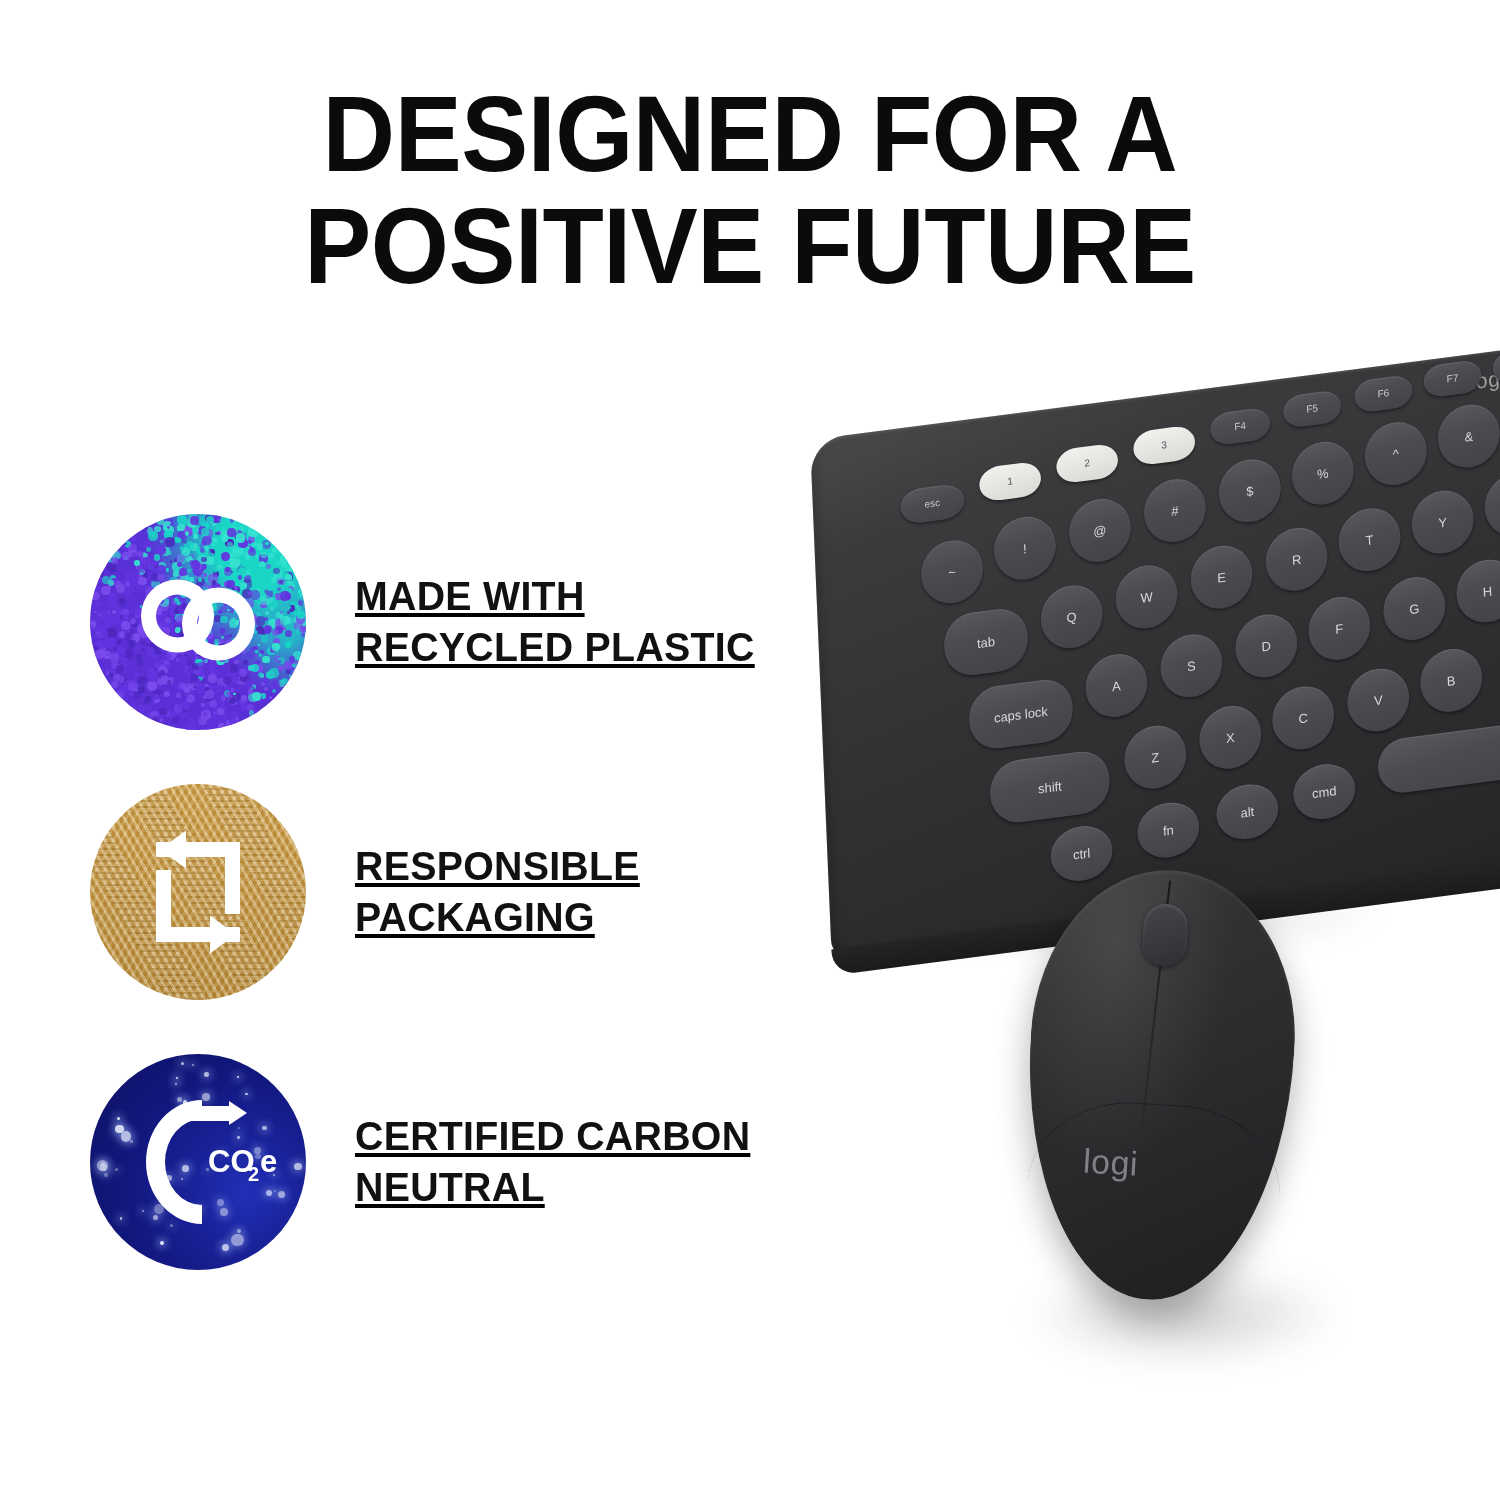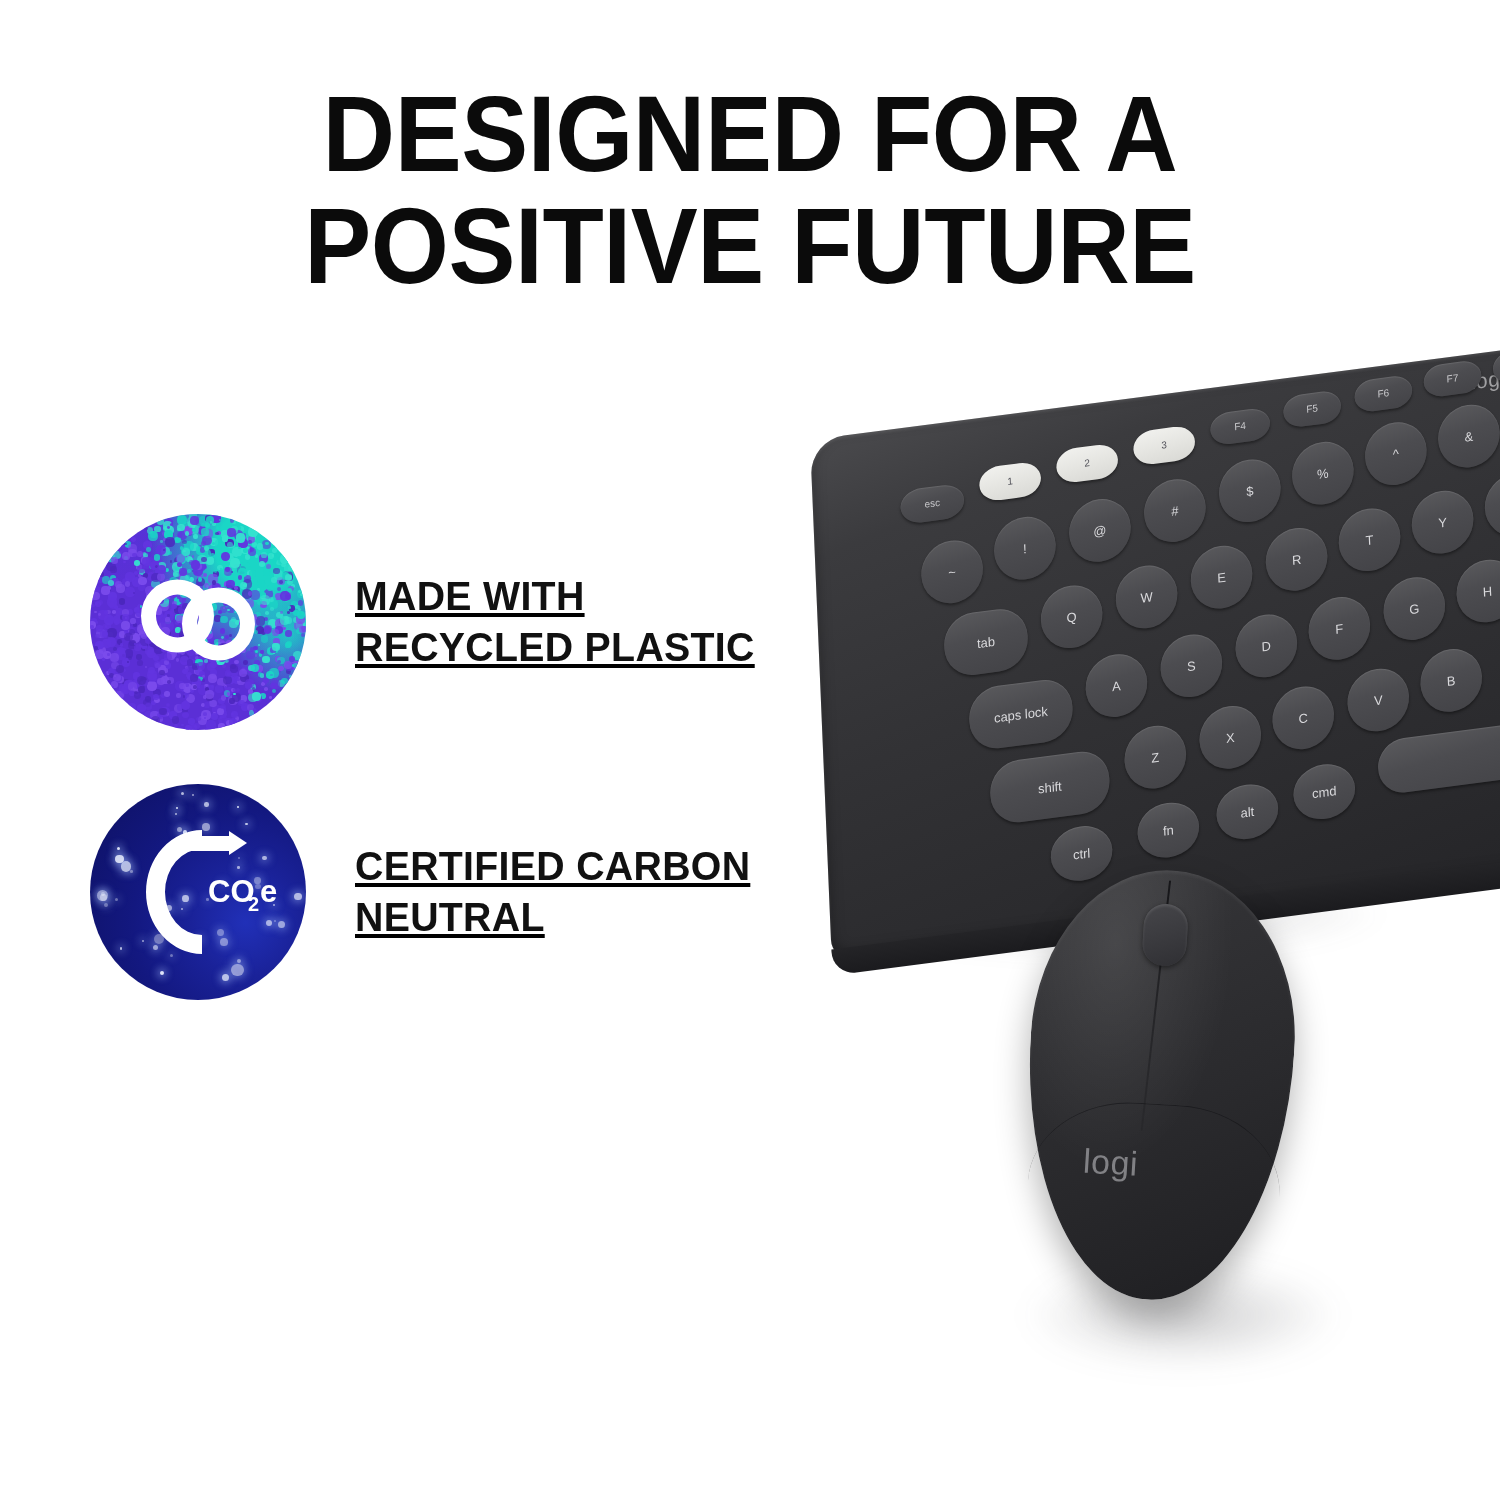--- a/index.html
+++ b/index.html
@@ -1276,20 +1276,39 @@
             <path d="M120 92 l-22 0 l11 -20 z"></path>
           </g>
         </svg>
       </div>
       <div class="feature-label">
         <span class="fl-line">MADE WITH</span>
         <span class="fl-line">RECYCLED PLASTIC</span>
       </div>
     </div>
 
+    <div class="feature-row">
+      <div class="badge bg-card">
+        <div class="card-hex"></div>
+        <svg class="badge-icon" viewBox="0 0 216 216">
+          <g fill="#ffffff">
+            <rect x="66" y="58" width="84" height="15" rx="1"></rect>
+            <rect x="135" y="58" width="15" height="72" rx="1"></rect>
+            <rect x="66" y="143" width="84" height="15" rx="1"></rect>
+            <rect x="66" y="86" width="15" height="72" rx="1"></rect>
+            <path d="M70 65.5 l26 -19 l0 38 z"></path>
+            <path d="M146 150.5 l-26 -19 l0 38 z"></path>
+          </g>
+        </svg>
+      </div>
+      <div class="feature-label">
+        <span class="fl-line">RESPONSIBLE</span>
+        <span class="fl-line">PACKAGING</span>
+      </div>
+    </div>
 
     <div class="feature-row">
       <div class="badge bg-carbon">
         <div class="carbon-dots" id="carbon-dots">
             <i style="left:14.1px;top:119.0px;width:4.1px;height:4.1px;opacity:0.41"></i>
             <i style="left:86.2px;top:22.8px;width:2.2px;height:2.2px;opacity:0.93"></i>
             <i style="left:130.6px;top:98.0px;width:3.0px;height:3.0px;opacity:0.48"></i>
             <i style="left:30.8px;top:76.9px;width:10.7px;height:10.7px;opacity:0.77"></i>
             <i style="left:90.8px;top:7.6px;width:3.0px;height:3.0px;opacity:0.75"></i>
             <i style="left:92.9px;top:46.1px;width:4.6px;height:4.6px;opacity:0.90"></i>

